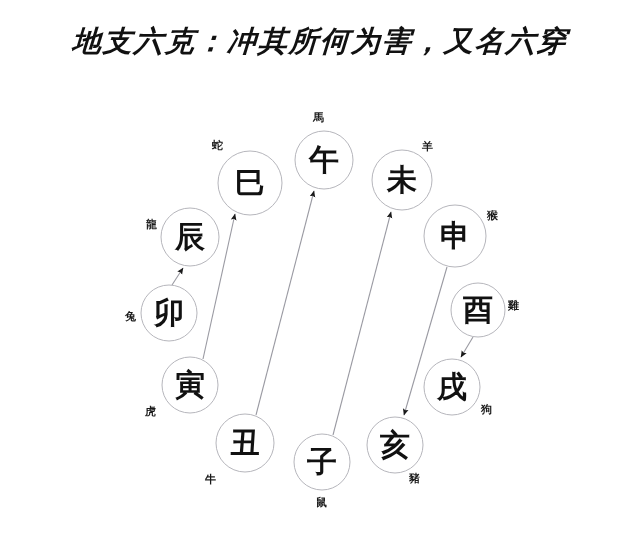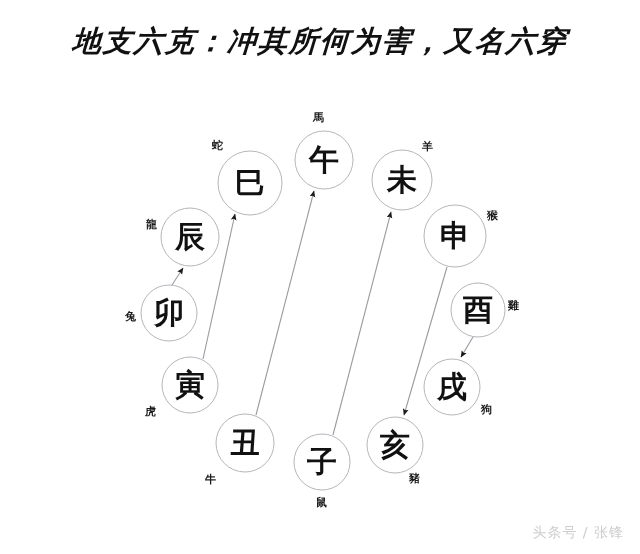--- a/index.html
+++ b/index.html
@@ -164,15 +164,14 @@
       <div class="zodiac-label" style="left: 508px; top: 300px;">雞</div>
       <div class="zodiac-label" style="left: 481px; top: 404px;">狗</div>
       <div class="zodiac-label" style="left: 409px; top: 473px;">豬</div>
       <div class="zodiac-label" style="left: 316px; top: 497px;">鼠</div>
       <div class="zodiac-label" style="left: 205px; top: 474px;">牛</div>
       <div class="zodiac-label" style="left: 145px; top: 406px;">虎</div>
       <div class="zodiac-label" style="left: 125px; top: 311px;">兔</div>
       <div class="zodiac-label" style="left: 146px; top: 219px;">龍</div>
     </div>
 
-  <div id="watermark">头条号 / 张锋</div>
 
 </div>
 
 </body></html>

